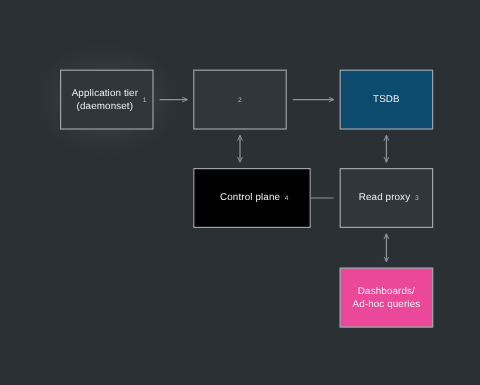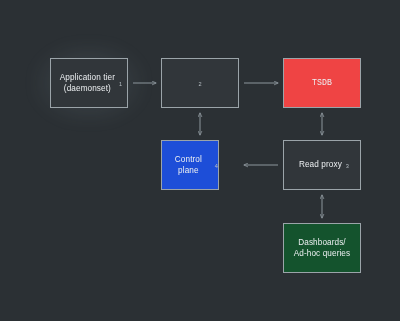--- a/index.html
+++ b/index.html
@@ -88,29 +88,29 @@
   <div id="node-layer">
       <div class="node-glow" style="left: 33px; top: 42px; width: 112px; height: 82px;"></div>
       <div class="node" style="left: 50px; top: 58px; width: 78px; height: 50px; background: rgb(49, 54, 58); border-color: rgb(155, 164, 169); color: rgb(236, 239, 241);">
         <div class="node-label">Application tier
 (daemonset)</div>
         <div class="node-badge" style="color: rgb(182, 190, 195);">1</div>
       </div>
       <div class="node" style="left: 161px; top: 58px; width: 78px; height: 50px; background: rgb(49, 54, 58); border-color: rgb(155, 164, 169); color: rgb(236, 239, 241);">
         <div class="node-badge" style="color: rgb(182, 190, 195);">2</div>
       </div>
-      <div class="node" style="left: 283px; top: 58px; width: 78px; height: 50px; background: #ef4444; border-color: rgb(155, 164, 169); color: rgb(236, 239, 241); font-family: Liberation Mono, monospace;">
+      <div class="node" style="left: 283px; top: 58px; width: 78px; height: 50px; background: #0c4a6e; border-color: rgb(155, 164, 169); color: rgb(236, 239, 241);">
         <div class="node-label">TSDB</div>
       </div>
-      <div class="node" style="left: 161px; top: 140px; width: 58px; height: 50px; background: #1d4ed8; border-color: rgb(155, 164, 169); color: rgb(236, 239, 241);">
+      <div class="node" style="left: 161px; top: 140px; width: 98px; height: 50px; background: #000000; border-color: rgb(155, 164, 169); color: rgb(236, 239, 241);">
         <div class="node-label">Control plane</div>
         <div class="node-badge" style="color: rgb(182, 190, 195);">4</div>
       </div>
       <div class="node" style="left: 283px; top: 140px; width: 78px; height: 50px; background: rgb(49, 54, 58); border-color: rgb(155, 164, 169); color: rgb(236, 239, 241);">
         <div class="node-label">Read proxy</div>
         <div class="node-badge" style="color: rgb(182, 190, 195);">3</div>
       </div>
-      <div class="node" style="left: 283px; top: 223px; width: 78px; height: 50px; background: #14532d; border-color: rgb(155, 164, 169); color: rgb(236, 239, 241);">
+      <div class="node" style="left: 283px; top: 223px; width: 78px; height: 50px; background: #ec4899; border-color: rgb(155, 164, 169); color: rgb(236, 239, 241);">
         <div class="node-label">Dashboards/
 Ad-hoc queries</div>
       </div>
     </div>
 </div>
 
 </body></html>

